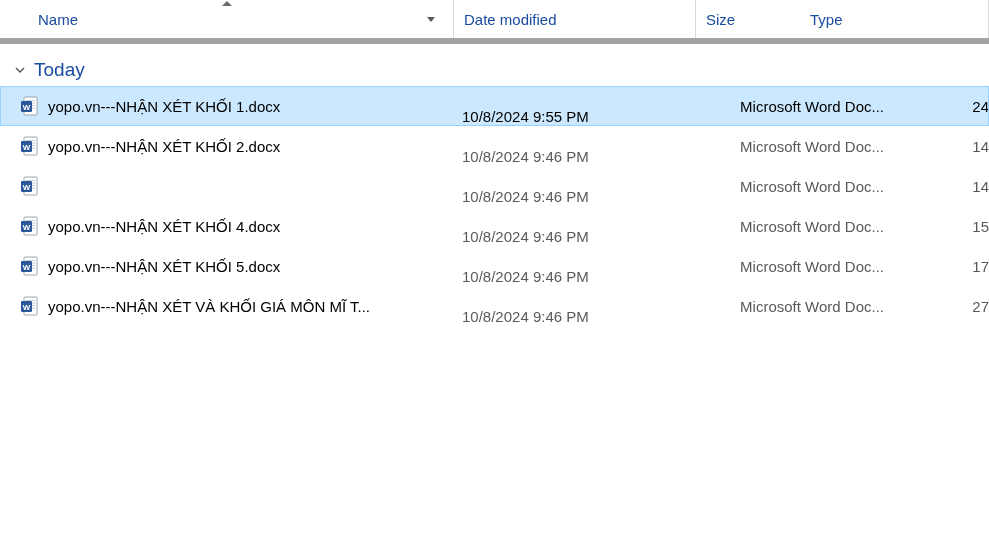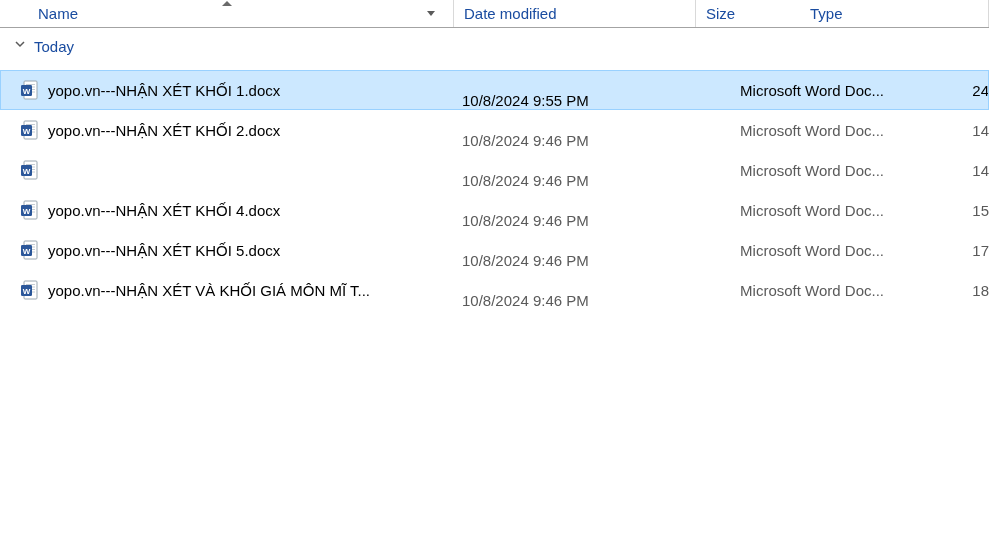--- a/index.html
+++ b/index.html
@@ -13,22 +13,22 @@
       background: #ffffff;
       color: #000000;
       width: 989px;
       height: 556px;
       overflow: hidden;
       user-select: none;
     }
     .header-row {
       display: flex;
       align-items: center;
-      height: 28px;
-      border-bottom: 1px solid #a3a3a3;
+      height: 44px;
+      border-bottom: 6px solid #a3a3a3;
       color: #1a4ca0;
       font-size: 15px;
     }
     .header-cell {
       display: flex;
       align-items: center;
       height: 100%;
       border-right: 1px solid #d9d9d9;
       padding: 0 10px;
       position: relative;
@@ -73,25 +73,25 @@
       height: 0;
       border-left: 4px solid transparent;
       border-right: 4px solid transparent;
       border-top: 5px solid #5a5a5a;
     }
     .content {
       padding-top: 10px;
     }
     .group-header {
       display: flex;
-      align-items: flex-start;
+      align-items: center;
       height: 32px;
       padding-left: 14px;
       color: #1a4ca0;
-      font-size: 15px;
+      font-size: 19px;
       cursor: default;
     }
     .group-chevron {
       width: 12px;
       height: 12px;
       margin-right: 8px;
       display: inline-flex;
       align-items: center;
       justify-content: center;
     }
@@ -309,16 +309,16 @@
   <rect x="1" y="5" width="11" height="11" rx="1.2" fill="#2b579a"></rect>
   <text x="6.5" y="14" font-family="Segoe UI, Arial" font-size="8" font-weight="bold" fill="#ffffff" text-anchor="middle">W</text>
 </svg>
           </span>
           <span class="file-name-text">yopo.vn---NHẬN XÉT VÀ KHỐI GIÁ MÔN MĨ T...</span>
         </div>
         <div class="cell date-cell">10/8/2024 9:46 PM</div>
         <div class="cell type-cell">
           <span class="type-text">Microsoft Word Doc...</span>
         </div>
-        <div class="cell size-cell">18</div>
+        <div class="cell size-cell">27</div>
       </div>
     </div>
 </div>
 
 </body></html>

